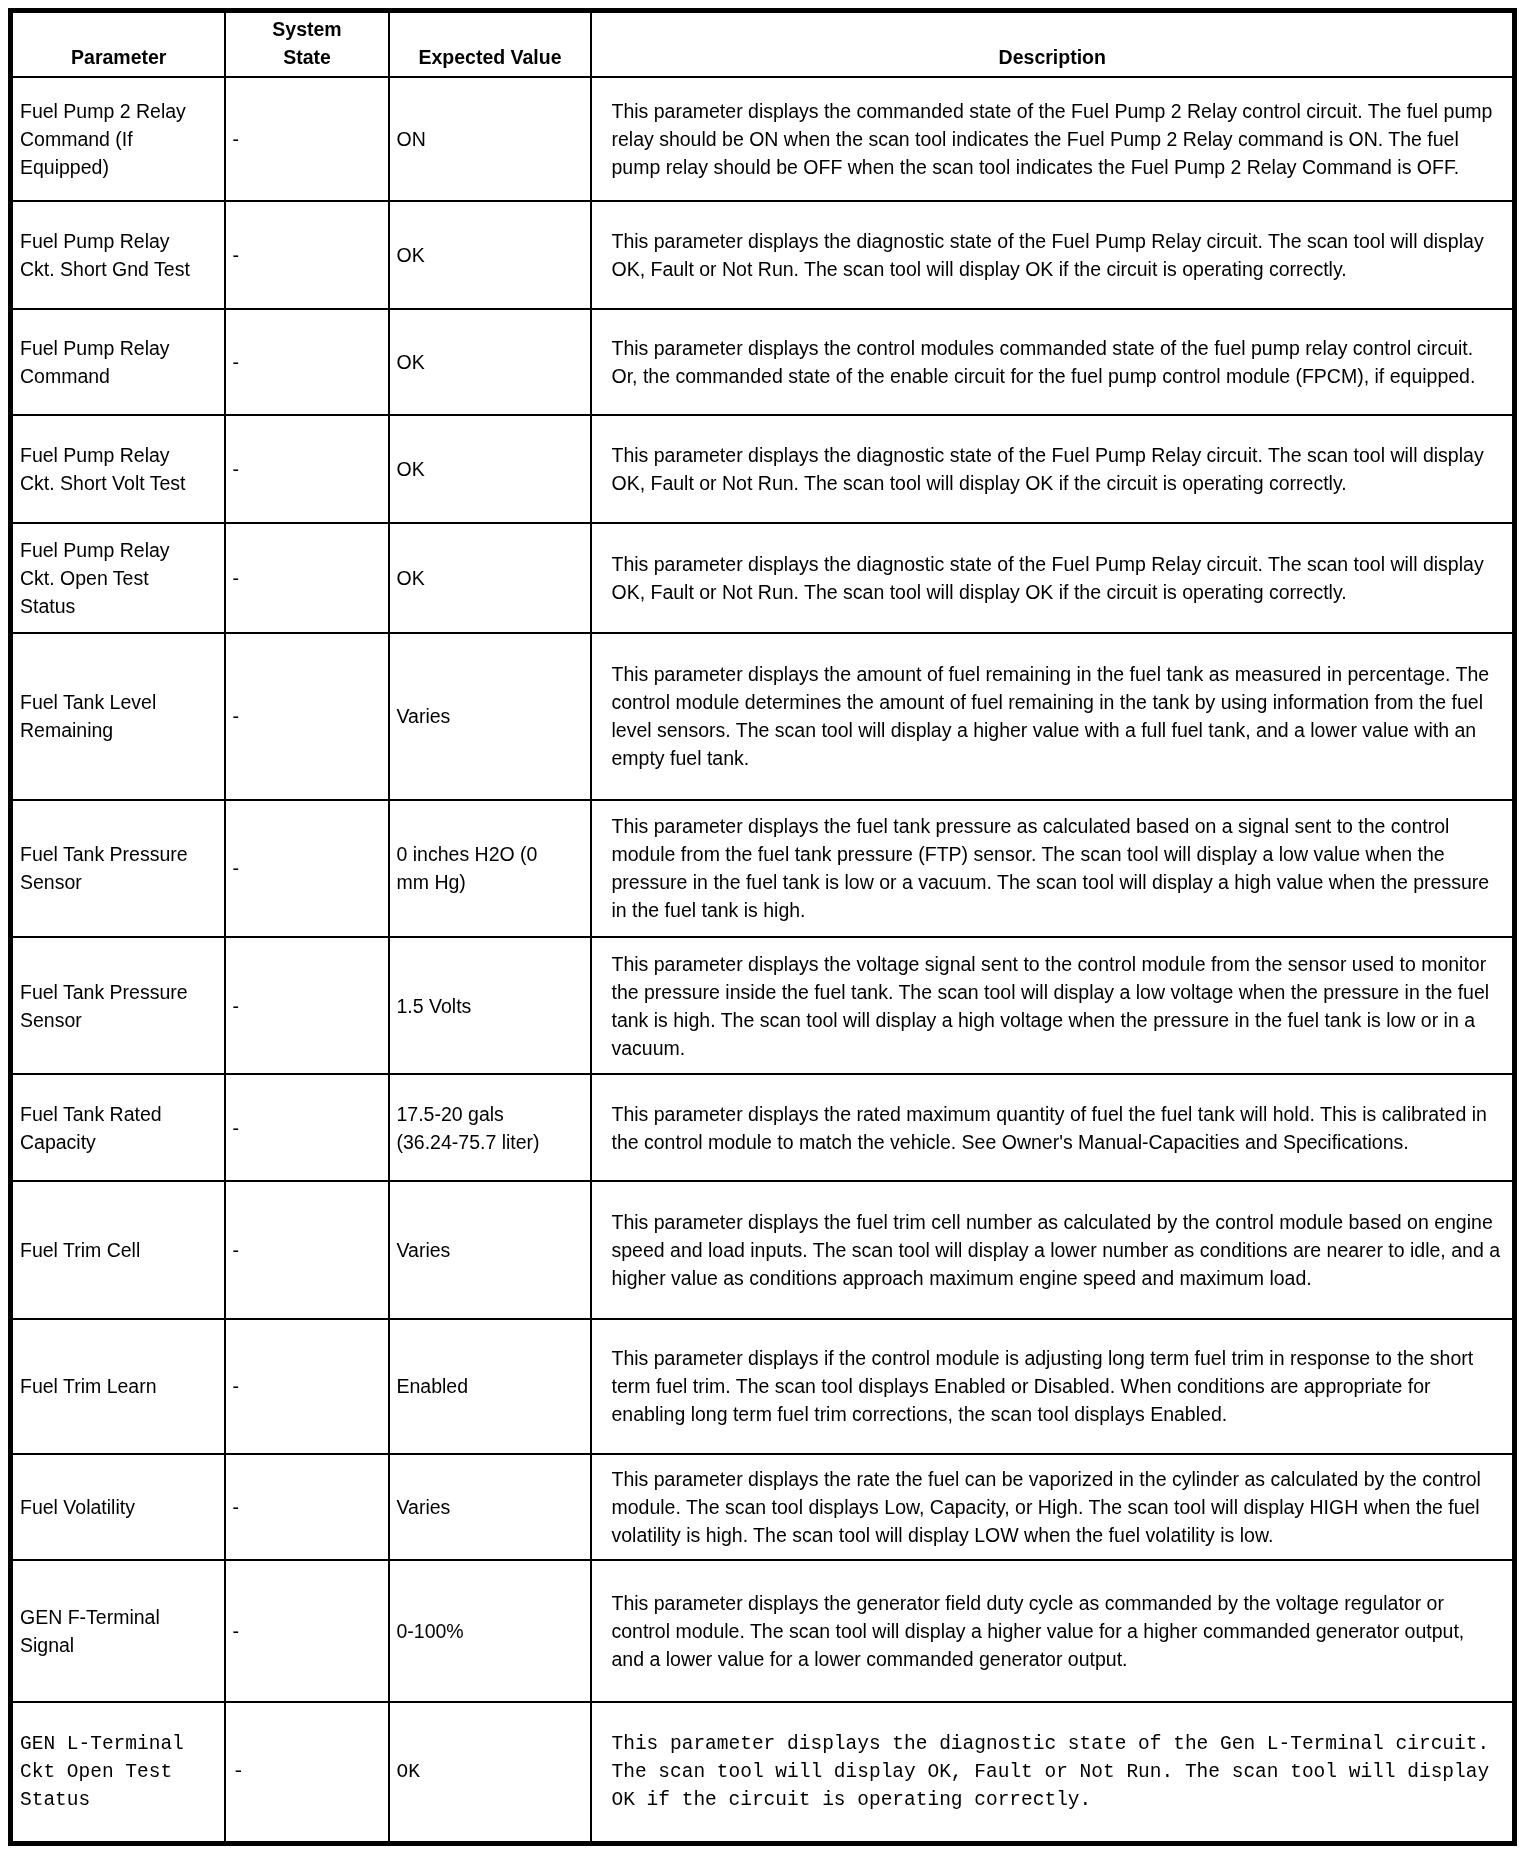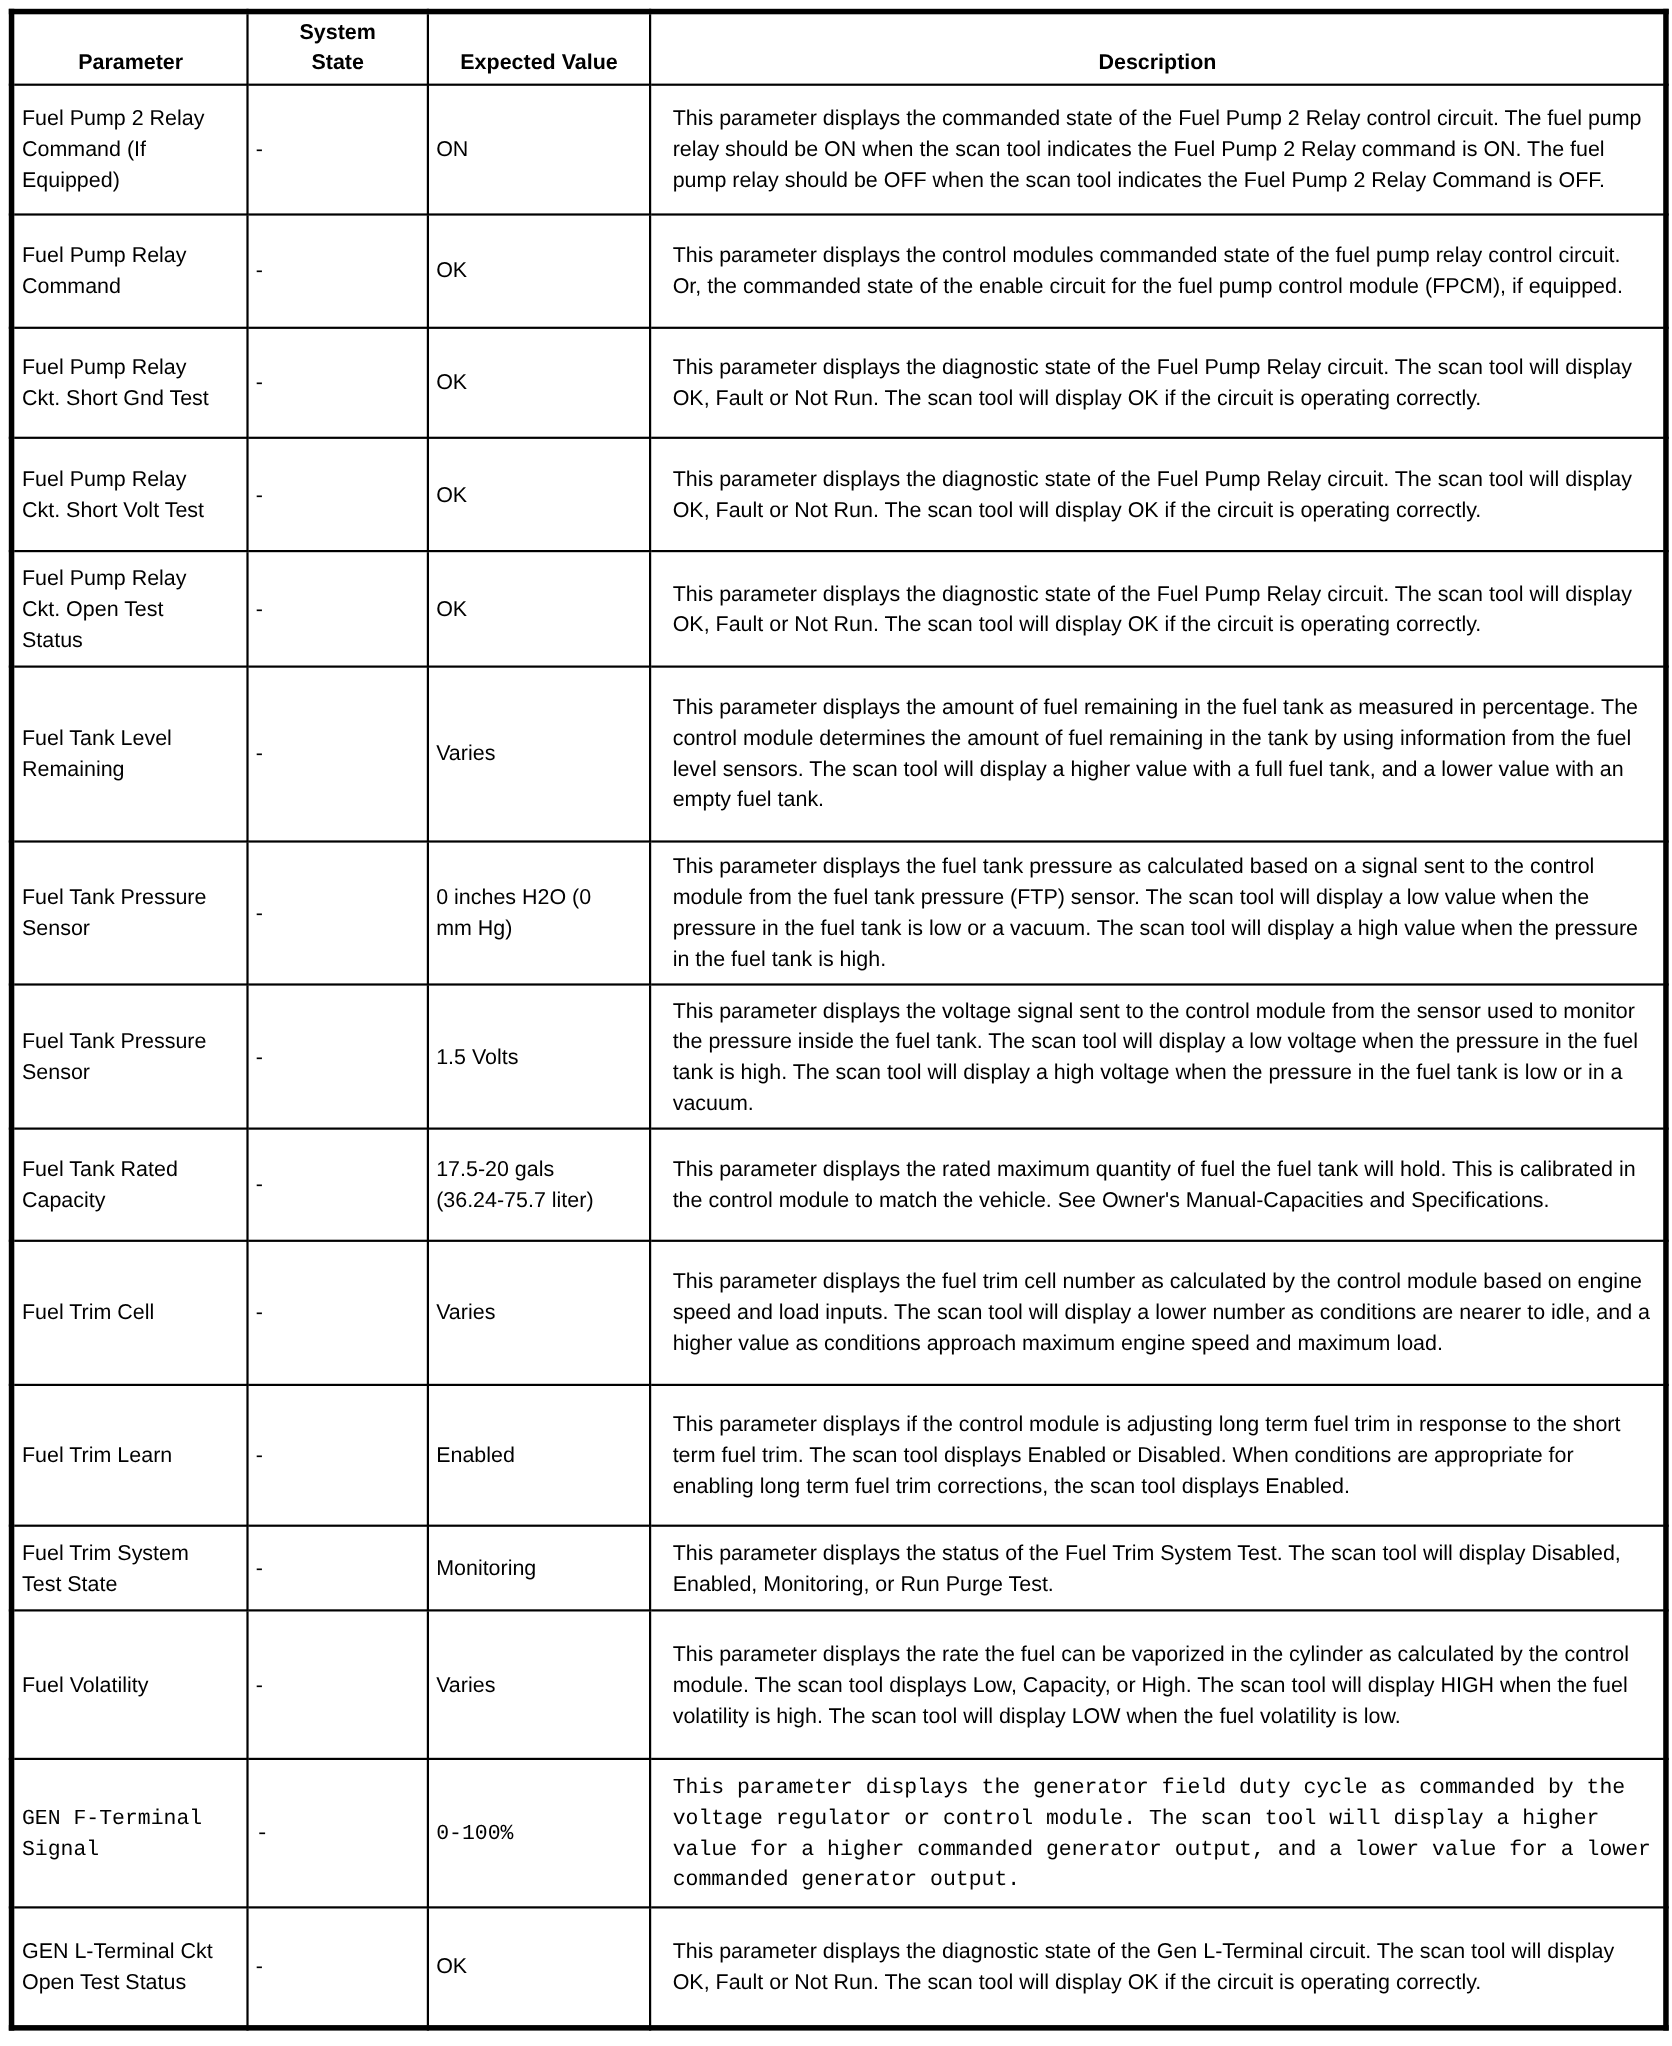--- a/index.html
+++ b/index.html
@@ -95,30 +95,30 @@
       </tr>
     </thead>
     <tbody>
       <tr>
         <td class="col-param">Fuel Pump 2 Relay Command (If Equipped)</td>
         <td class="col-state">-</td>
         <td class="col-value">ON</td>
         <td class="col-desc">This parameter displays the commanded state of the Fuel Pump 2 Relay control circuit. The fuel pump relay should be ON when the scan tool indicates the Fuel Pump 2 Relay command is ON. The fuel pump relay should be OFF when the scan tool indicates the Fuel Pump 2 Relay Command is OFF.</td>
       </tr>
       <tr>
+        <td class="col-param">Fuel Pump Relay Ckt. Short Gnd Test</td>
+        <td class="col-state">-</td>
+        <td class="col-value">OK</td>
+        <td class="col-desc">This parameter displays the diagnostic state of the Fuel Pump Relay circuit. The scan tool will display OK, Fault or Not Run. The scan tool will display OK if the circuit is operating correctly.</td>
+      </tr>
+      <tr>
         <td class="col-param">Fuel Pump Relay Command</td>
         <td class="col-state">-</td>
         <td class="col-value">OK</td>
         <td class="col-desc">This parameter displays the control modules commanded state of the fuel pump relay control circuit. Or, the commanded state of the enable circuit for the fuel pump control module (FPCM), if equipped.</td>
-      </tr>
-      <tr>
-        <td class="col-param">Fuel Pump Relay Ckt. Short Gnd Test</td>
-        <td class="col-state">-</td>
-        <td class="col-value">OK</td>
-        <td class="col-desc">This parameter displays the diagnostic state of the Fuel Pump Relay circuit. The scan tool will display OK, Fault or Not Run. The scan tool will display OK if the circuit is operating correctly.</td>
       </tr>
       <tr>
         <td class="col-param">Fuel Pump Relay Ckt. Short Volt Test</td>
         <td class="col-state">-</td>
         <td class="col-value">OK</td>
         <td class="col-desc">This parameter displays the diagnostic state of the Fuel Pump Relay circuit. The scan tool will display OK, Fault or Not Run. The scan tool will display OK if the circuit is operating correctly.</td>
       </tr>
       <tr>
         <td class="col-param">Fuel Pump Relay Ckt. Open Test Status</td>
         <td class="col-state">-</td>
@@ -155,26 +155,20 @@
         <td class="col-value">Varies</td>
         <td class="col-desc">This parameter displays the fuel trim cell number as calculated by the control module based on engine speed and load inputs. The scan tool will display a lower number as conditions are nearer to idle, and a higher value as conditions approach maximum engine speed and maximum load.</td>
       </tr>
       <tr>
         <td class="col-param">Fuel Trim Learn</td>
         <td class="col-state">-</td>
         <td class="col-value">Enabled</td>
         <td class="col-desc">This parameter displays if the control module is adjusting long term fuel trim in response to the short term fuel trim. The scan tool displays Enabled or Disabled. When conditions are appropriate for enabling long term fuel trim corrections, the scan tool displays Enabled.</td>
       </tr>
       <tr>
-        <td class="col-param">Fuel Trim System Test State</td>
-        <td class="col-state">-</td>
-        <td class="col-value">Monitoring</td>
-        <td class="col-desc">This parameter displays the status of the Fuel Trim System Test. The scan tool will display Disabled, Enabled, Monitoring, or Run Purge Test.</td>
-      </tr>
-      <tr>
         <td class="col-param">Fuel Volatility</td>
         <td class="col-state">-</td>
         <td class="col-value">Varies</td>
         <td class="col-desc">This parameter displays the rate the fuel can be vaporized in the cylinder as calculated by the control module. The scan tool displays Low, Capacity, or High. The scan tool will display HIGH when the fuel volatility is high. The scan tool will display LOW when the fuel volatility is low.</td>
       </tr>
       <tr>
         <td class="col-param">GEN F-Terminal Signal</td>
         <td class="col-state">-</td>
         <td class="col-value">0-100%</td>
         <td class="col-desc">This parameter displays the generator field duty cycle as commanded by the voltage regulator or control module. The scan tool will display a higher value for a higher commanded generator output, and a lower value for a lower commanded generator output.</td>

